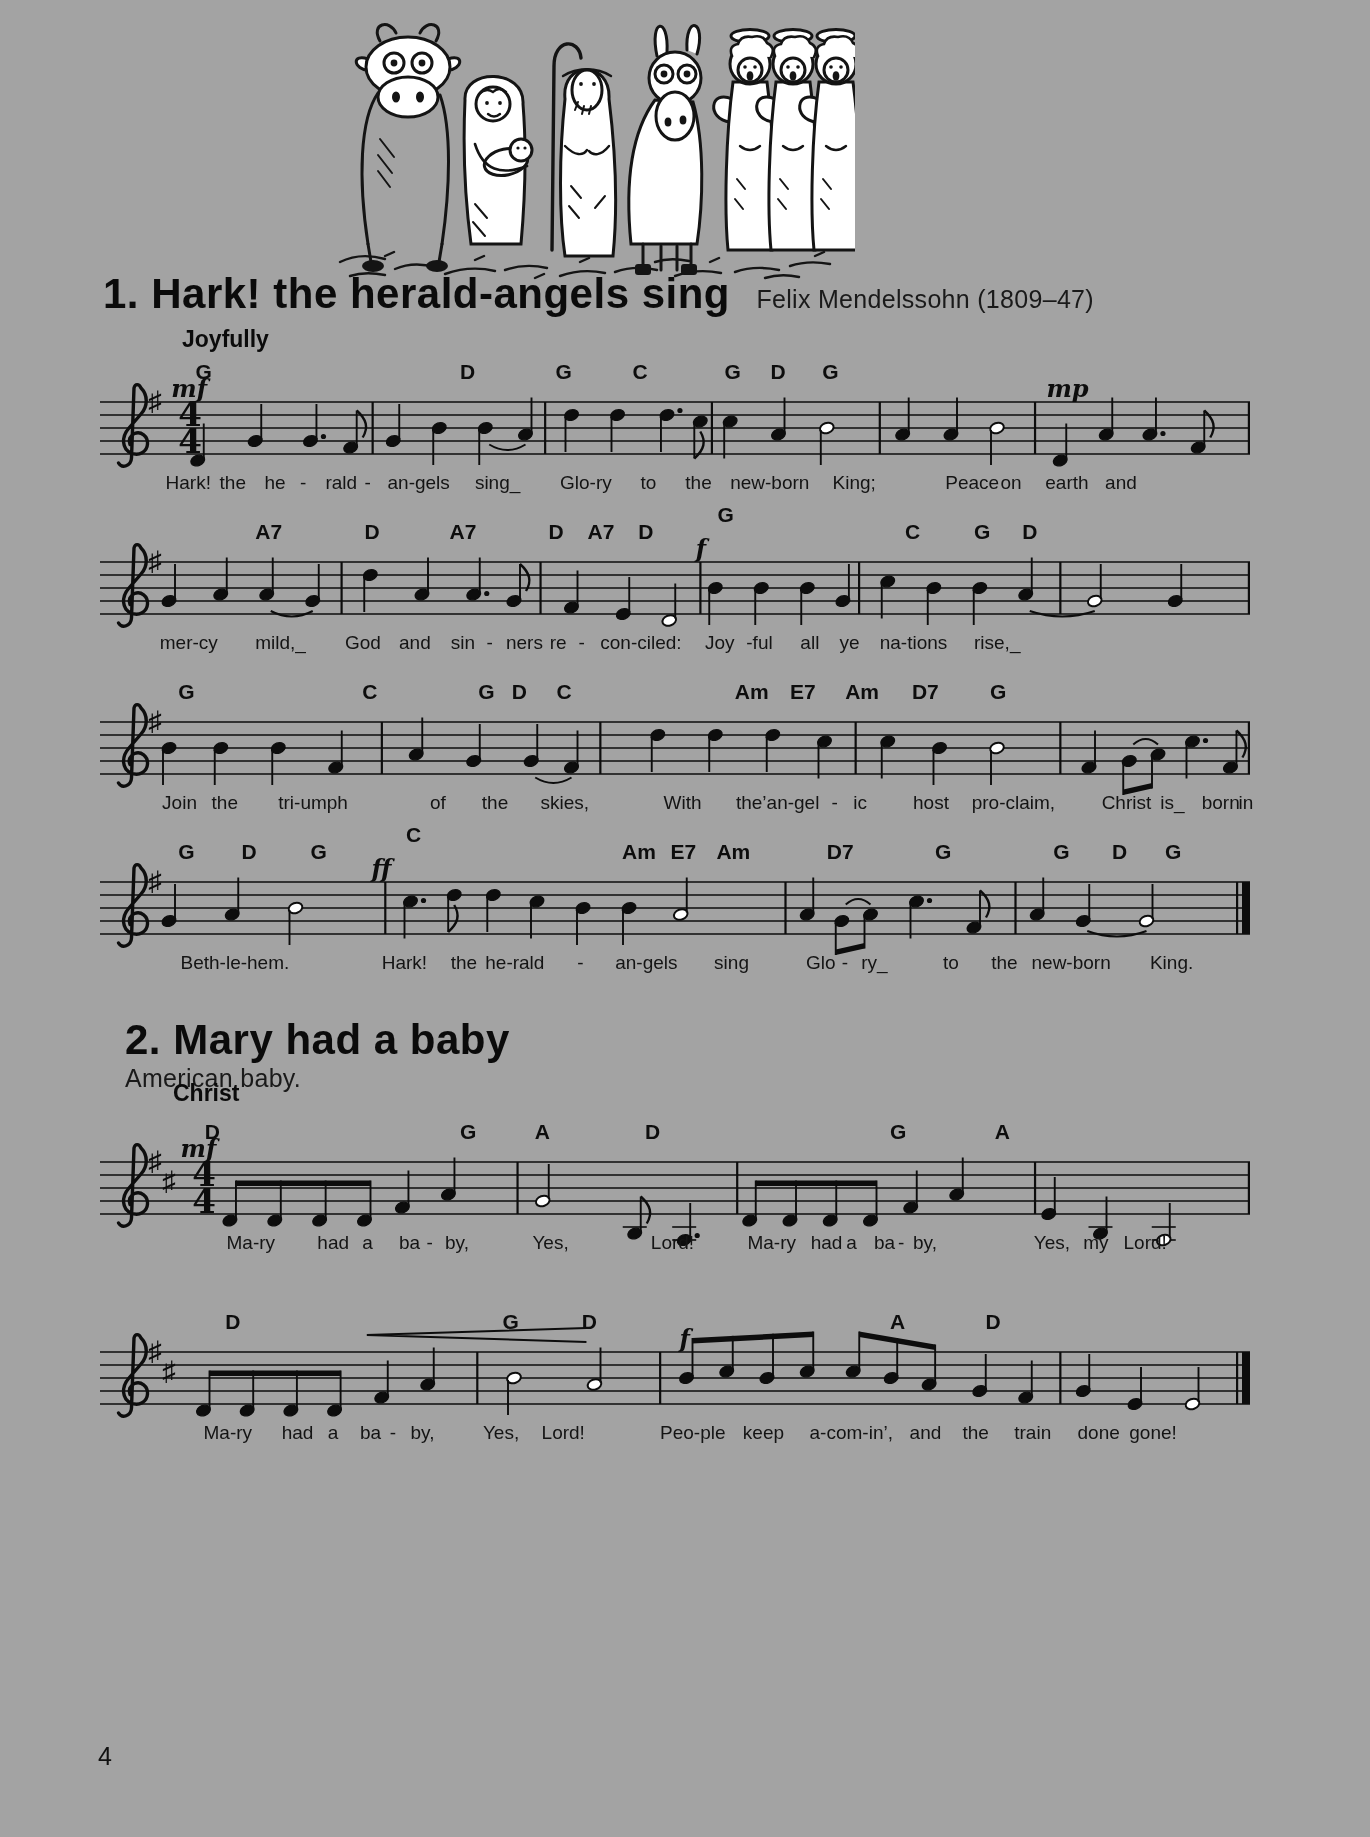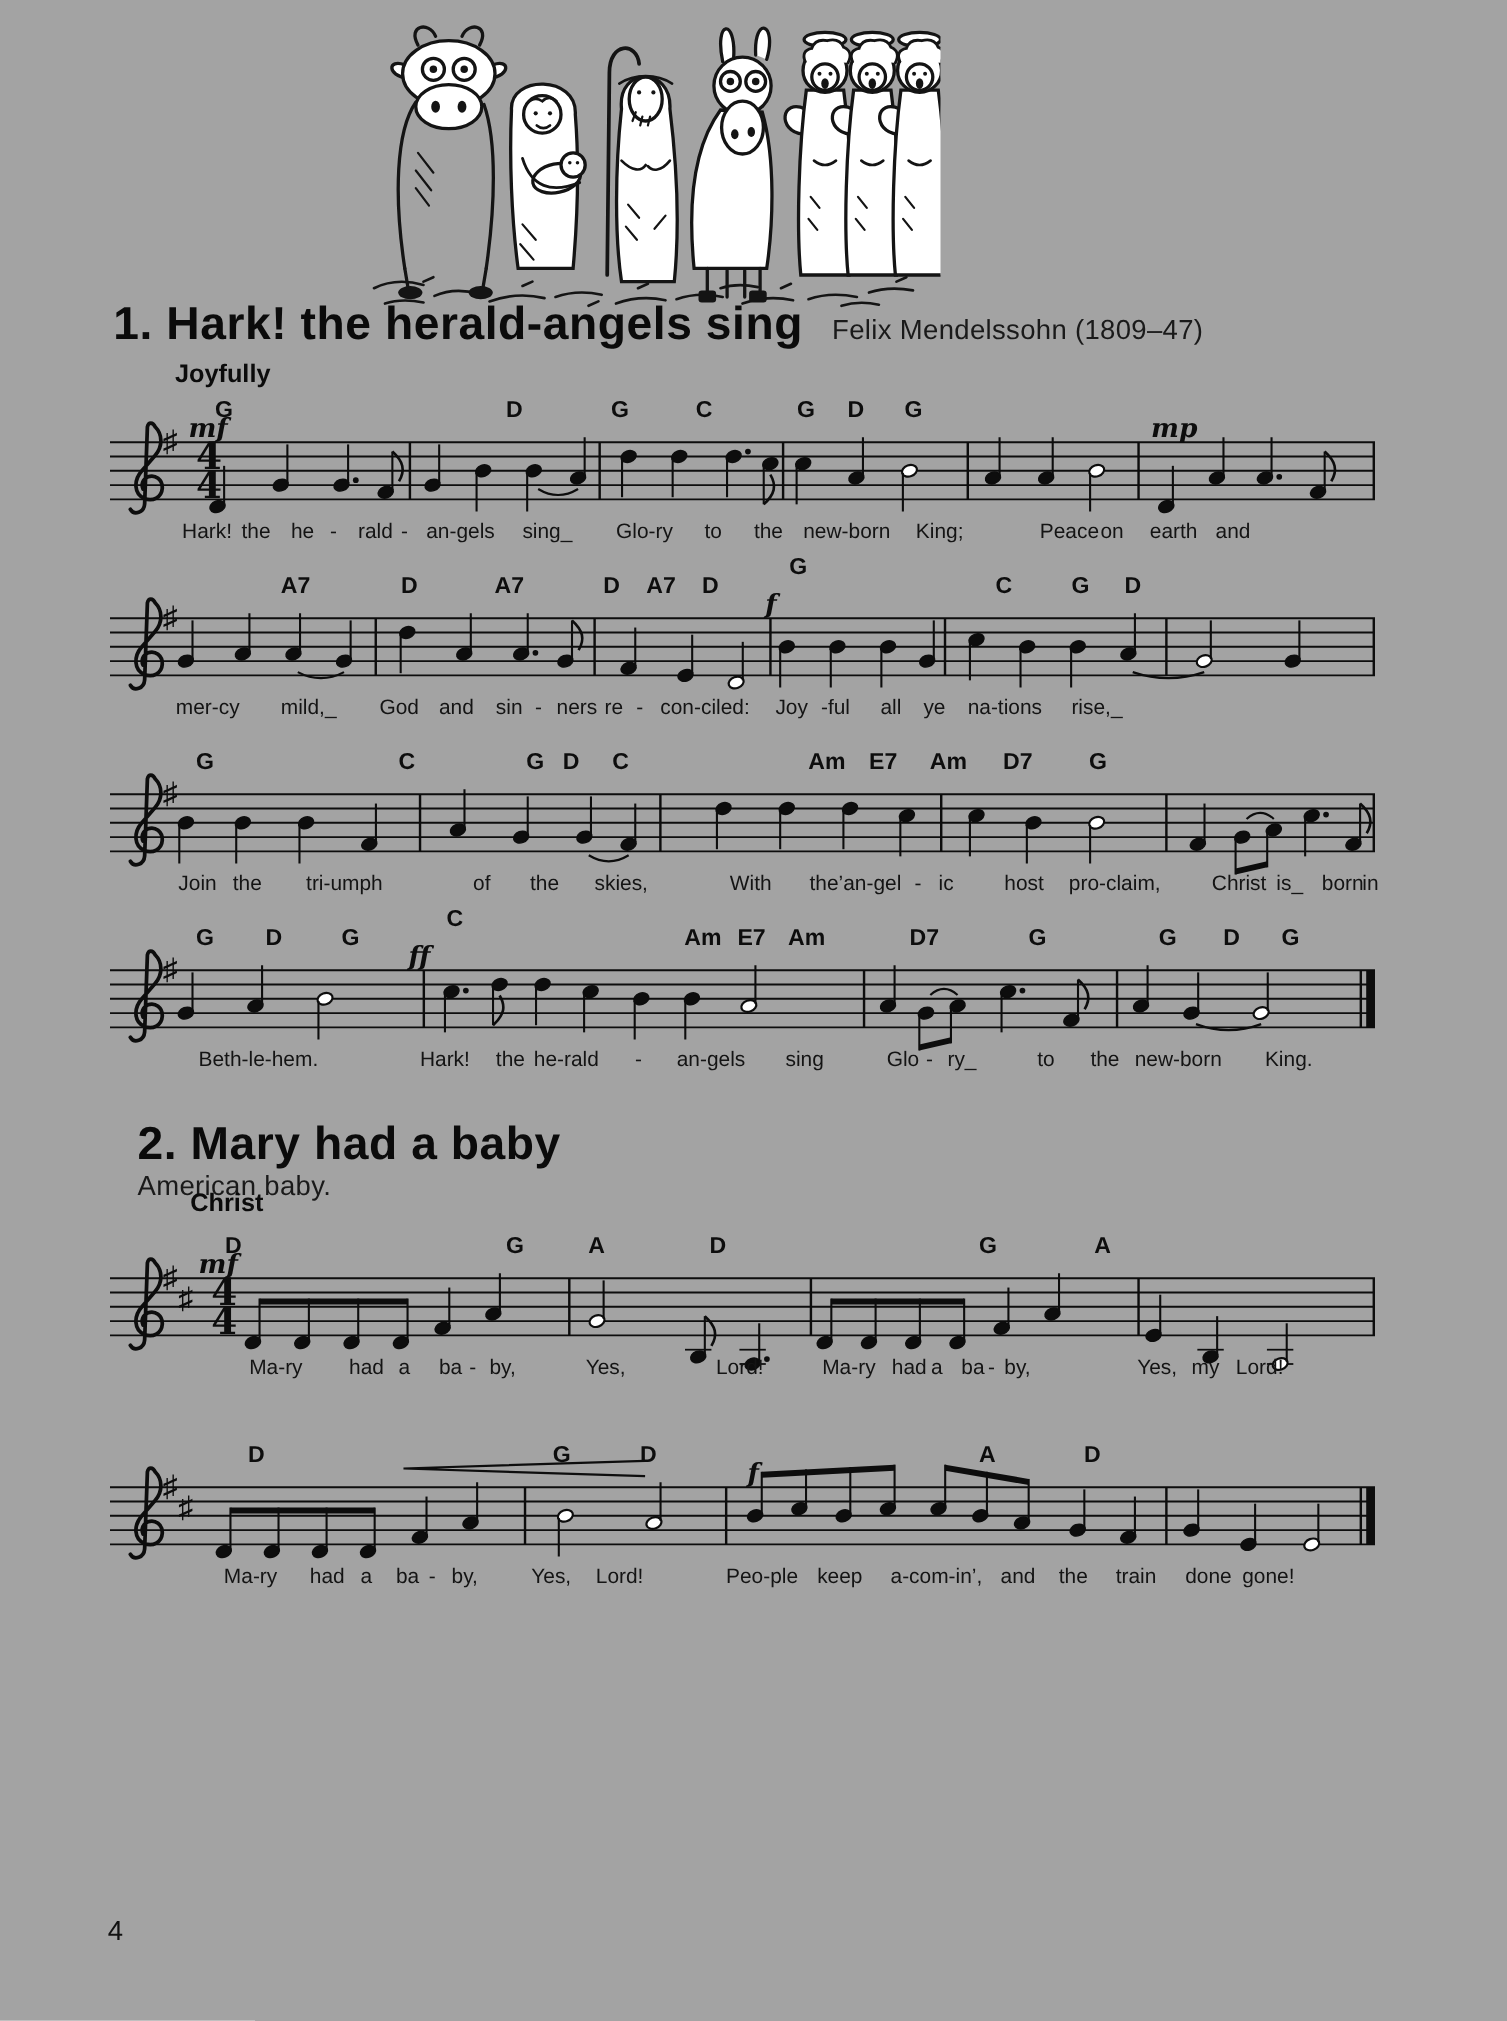--- a/index.html
+++ b/index.html
@@ -6,21 +6,21 @@
   .page{position:relative;width:1370px;height:1837px;background:#a3a3a3;
         font-family:"Liberation Sans",sans-serif;color:#111;overflow:hidden;margin:0 auto;}
   .illus{position:absolute;left:325px;top:4px;}
   .title-row{position:absolute;left:103px;top:270px;width:1150px;}
   .song-title{font-family:"Liberation Sans",sans-serif;font-weight:bold;font-size:42px;
               letter-spacing:.5px;color:#0b0b0b;display:inline-block;margin:0;}
   .song-credit{font-size:25px;color:#1a1a1a;margin-left:22px;letter-spacing:.3px;}
   .title-row-2{position:absolute;left:103px;top:1016px;width:1150px;display:flex;
                justify-content:space-between;align-items:baseline;padding-right:175px;box-sizing:border-box;flex-direction:column;}
   .tempo{position:absolute;font-weight:bold;font-size:23px;color:#0b0b0b;}
-  .tempo-1{left:159px;top:326px;}
+  .tempo-1{left:182px;top:326px;}
   .tempo-2{left:173px;top:1080px;}
   .system{position:absolute;left:100px;width:1170px;height:150px;}
   .pageno{position:absolute;left:98px;top:1742px;font-size:25px;color:#111;}
   svg text{font-family:"Liberation Sans",sans-serif;}
   .chord{font-size:21px;font-weight:bold;fill:#0d0d0d;}
   .dyn{font-family:"DejaVu Serif",serif;font-style:italic;font-weight:bold;font-size:24px;fill:#0d0d0d;}
   .lyric{font-size:19px;fill:#141414;}
   .tsig{font-family:"DejaVu Serif",serif;font-weight:bold;font-size:34px;fill:#0d0d0d;}
   .ksig{font-size:27px;fill:#0d0d0d;font-weight:bold;}
 </style>

